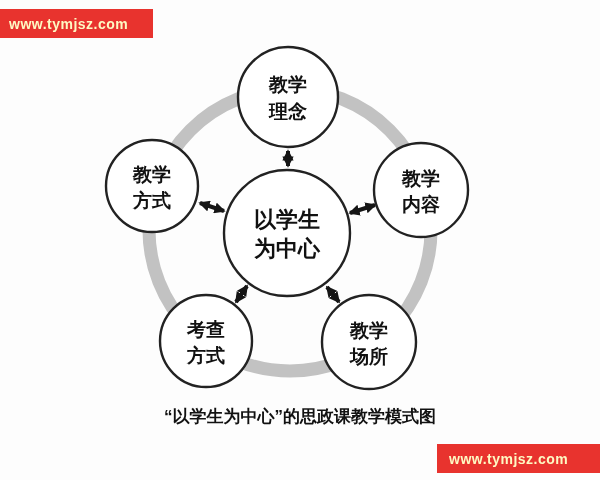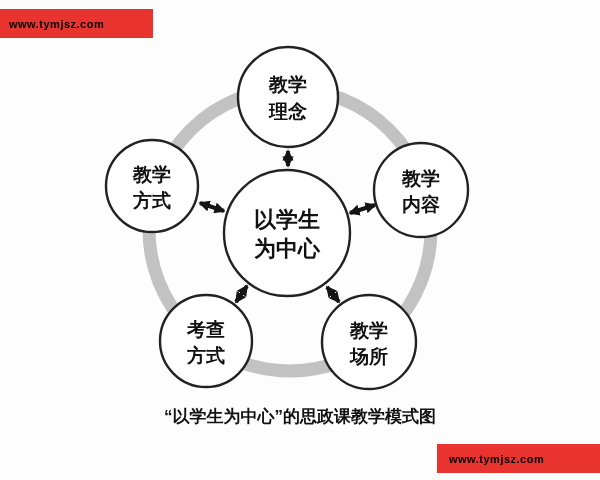--- a/index.html
+++ b/index.html
@@ -5,22 +5,22 @@
   html, body { margin: 0; padding: 0; }
   body {
     width: 600px; height: 480px;
     background: #fdfdfd;
     position: relative; overflow: hidden;
     font-family: "Liberation Sans", sans-serif;
   }
   .stage { position: absolute; left: 0; top: 0; }
   .banner {
     position: absolute;
-    color: #000000;
-    font-size: 11px;
+    color: #fef9c3;
+    font-size: 14px;
     font-weight: bold;
     letter-spacing: 0.5px;
     display: flex; align-items: center;
     background: #e8332e;
     box-sizing: border-box;
   }
   .banner-top   { left: 0; top: 9px;    width: 153px; height: 29px; padding-left: 9px; }
   .banner-bottom{ right: 0; bottom: 7px; width: 163px; height: 29px; padding-left: 12px; }
 
   .ring  { fill: none; stroke: #c2c2c2; stroke-width: 13; }

